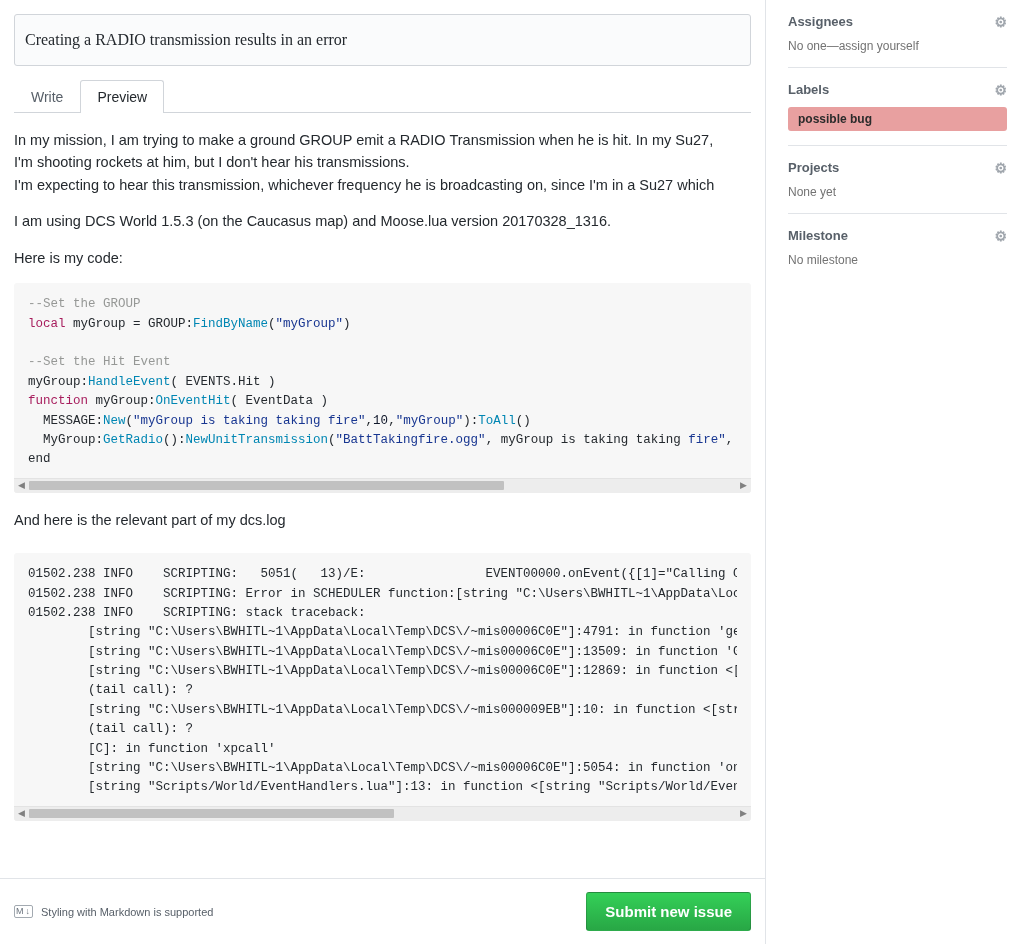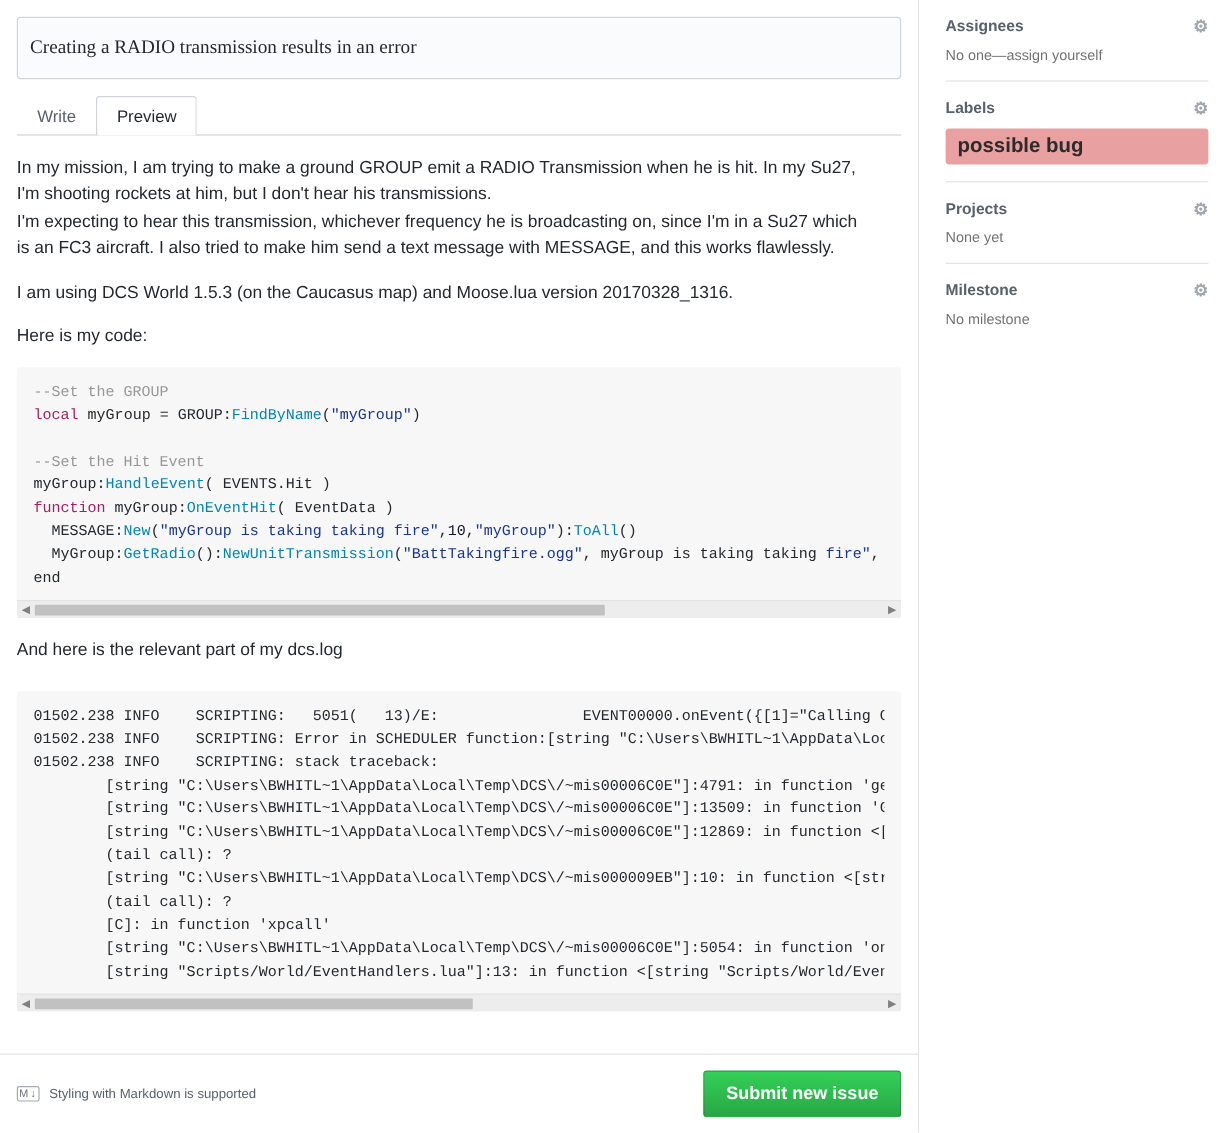--- a/index.html
+++ b/index.html
@@ -210,21 +210,21 @@
     line-height: 1;
   }
   .sb-text {
     font-size: 12px;
     color: #737373;
   }
   .label-pill {
     display: block;
     background: #e8a0a0;
     color: #2b2b2b;
-    font-size: 17px;
+    font-size: 12px;
     font-weight: bold;
     padding: 5px 10px;
     border-radius: 3px;
   }
 </style>
 </head>
 <body>
 
 <div id="page">
 
@@ -241,21 +241,20 @@
       <div class="tab active">
         <span>Preview</span>
       </div>
     </div>
 
     <div class="body-area">
       <p>
         <span>In my mission, I am trying to make a ground GROUP emit a RADIO Transmission when he is hit. In my Su27,</span><br>
         <span>I'm shooting rockets at him, but I don't hear his transmissions.</span><br>
         <span>I'm expecting to hear this transmission, whichever frequency he is broadcasting on, since I'm in a Su27 which</span><br>
-        <span>is an FC3 aircraft. I also tried to make him send a text message with MESSAGE, and this works flawlessly.</span>
       </p>
       <p>I am using DCS World 1.5.3 (on the Caucasus map) and Moose.lua version 20170328_1316.</p>
       <p>Here is my code:</p>
     </div>
 
     <div class="code-block">
       <pre class="code-pre"><span class="cm">--Set the GROUP</span>
 <span><span class="k">local</span> myGroup = GROUP:<span class="fn">FindByName</span>(<span class="str">"myGroup"</span>)</span>
 
 <span class="cm">--Set the Hit Event</span>

